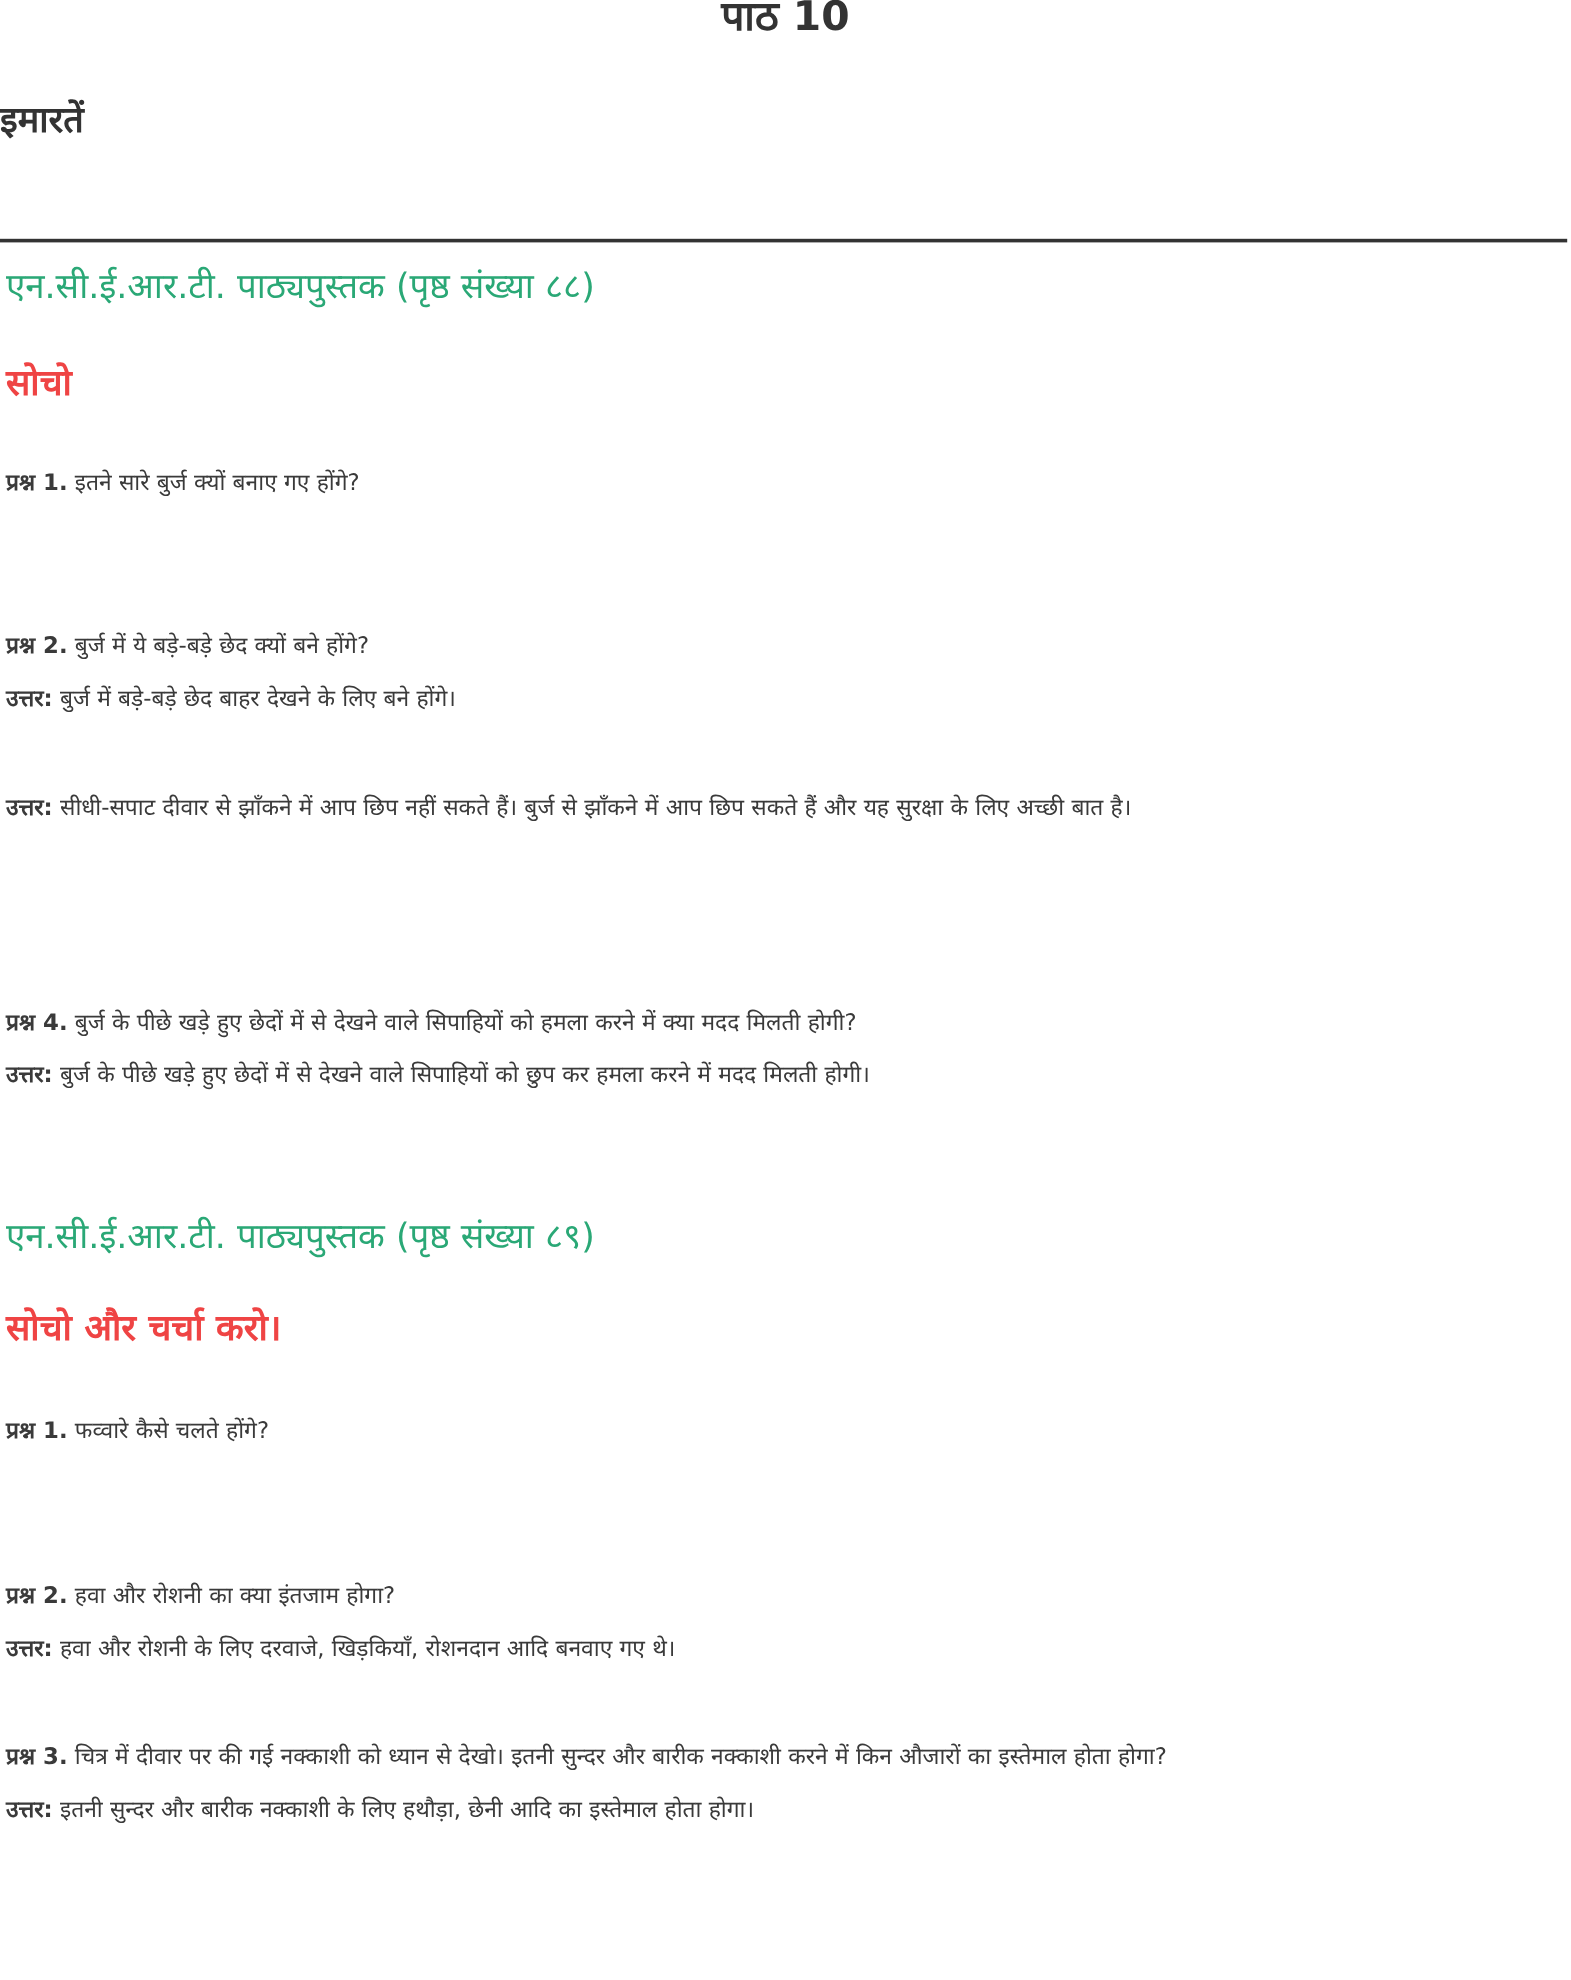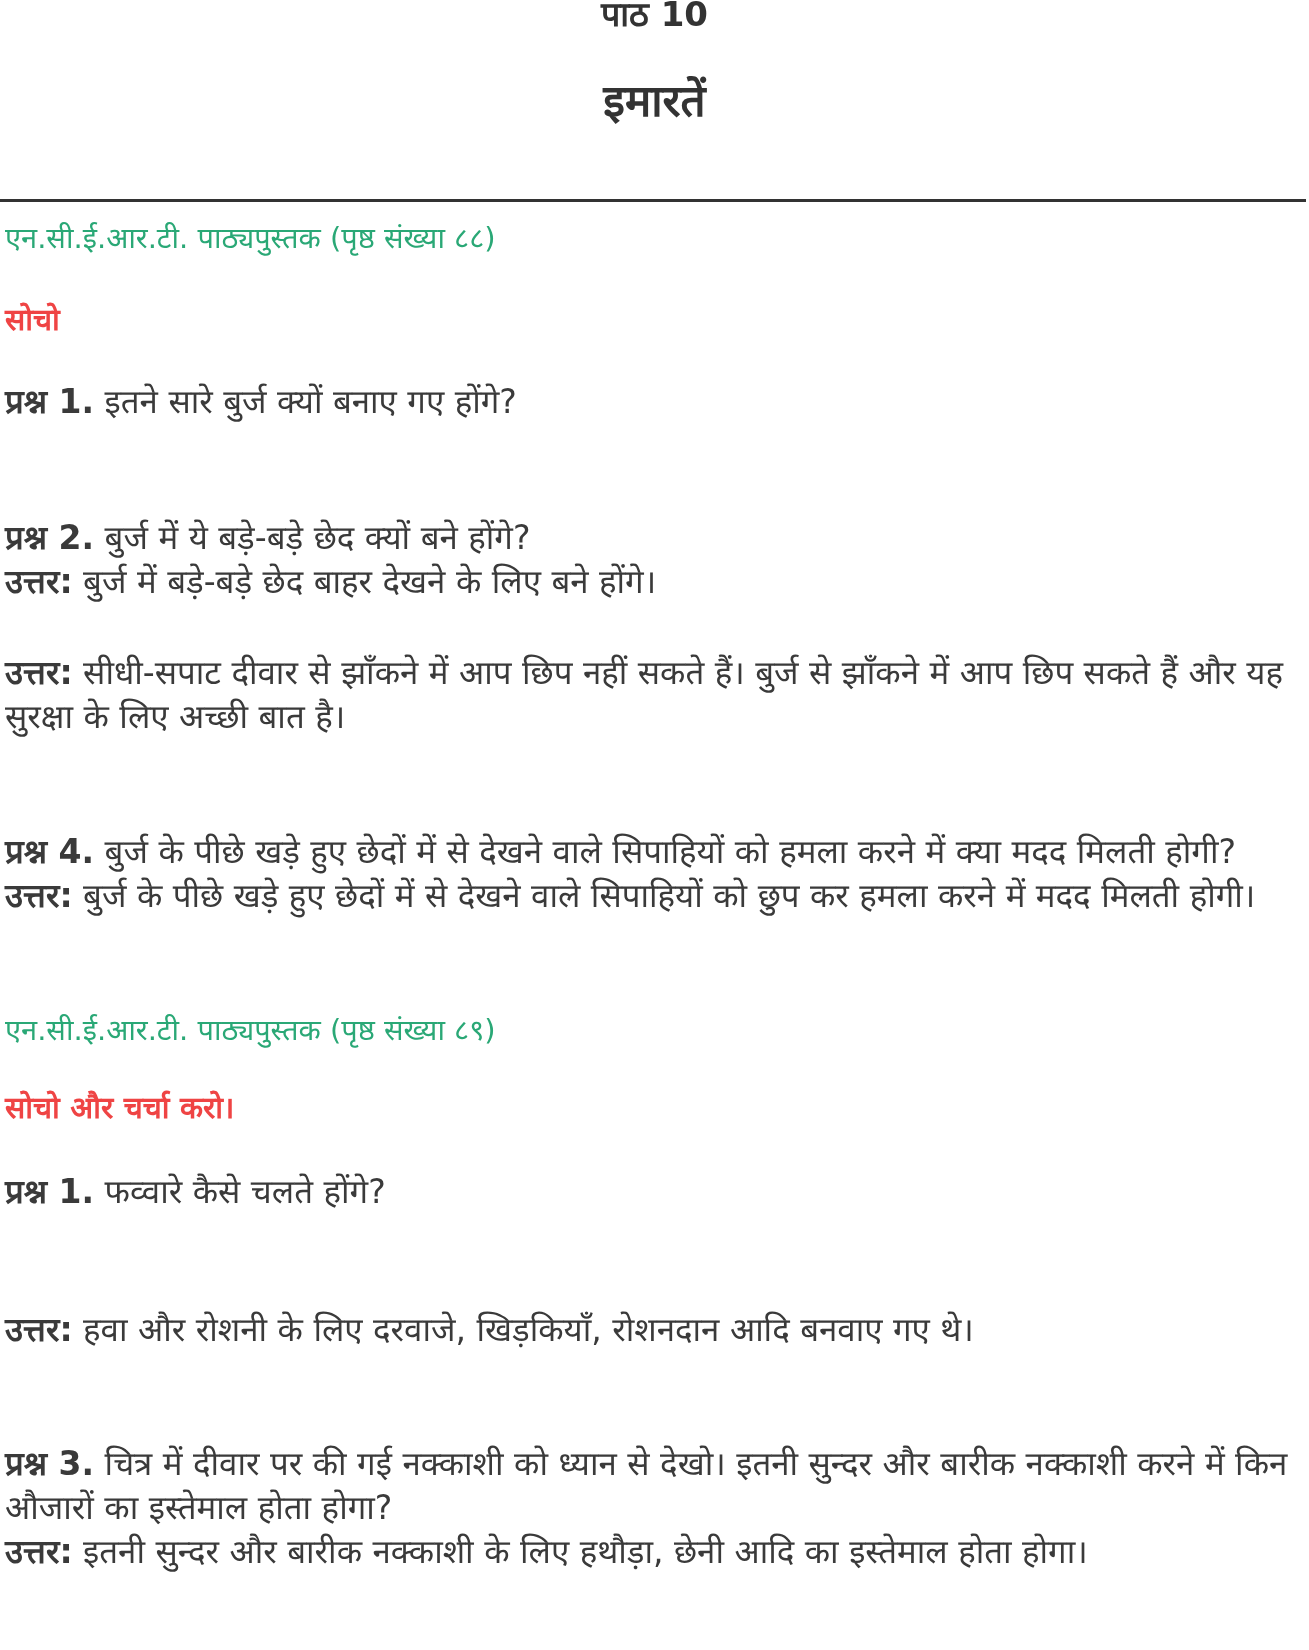--- a/index.html
+++ b/index.html
@@ -12,36 +12,36 @@
     color: #383838;
   }
   .page { position: absolute; left: 0; top: 0; width: 1309px; }
   .chapter-num {
     position: absolute; left: 0; width: 1309px; top: -8px;
     text-align: center; font-size: 34px; font-weight: bold; color: #333;
     line-height: 44px;
   }
   .chapter-title {
     position: absolute; left: 0; width: 1309px; top: 76px;
-    text-align: center; font-size: 44px; font-weight: bold; color: #333;
+    text-align: left; font-size: 30px; font-weight: bold; color: #333;
     line-height: 50px;
   }
   .rule {
     position: absolute; left: 0; top: 199px; width: 1306px; height: 3px;
     background: #333333;
   }
   .block { position: absolute; left: 5px; width: 1300px; }
   .section-heading {
     font-size: 29px; line-height: 40px; color: #2aa876; font-weight: normal;
   }
   .subhead {
     font-size: 30px; line-height: 40px; font-weight: bold; color: #ef4444;
   }
   .qa p {
-    margin: 0; font-size: 33px; line-height: 44px; color: #3a3a3a;
+    margin: 0; font-size: 19px; line-height: 44px; color: #3a3a3a;
   }
   .qa .label { font-weight: bold; color: #3a3a3a; }
 </style>
 </head>
 <body>
 
 <div class="page">
 
   <div class="chapter-num">पाठ 10</div>
   <div class="chapter-title">इमारतें</div>
@@ -77,20 +77,21 @@
   </div>
   <div class="block" style="top:1088px;">
     <div class="subhead">सोचो और चर्चा करो।</div>
   </div>
 
   <div class="block qa" style="top:1170px;">
     <p><span class="label">प्रश्न 1.</span> <span>फव्वारे कैसे चलते होंगे?</span></p>
   </div>
 
   <div class="block qa" style="top:1308px;">
+    <p><span class="label">प्रश्न 2.</span> <span>हवा और रोशनी का क्या इंतजाम होगा?</span></p>
     <p><span class="label">उत्तर:</span> <span>हवा और रोशनी के लिए दरवाजे, खिड़कियाँ, रोशनदान आदि बनवाए गए थे।</span></p>
   </div>
 
   <div class="block qa" style="top:1442px;">
     <p><span class="label">प्रश्न 3.</span> <span>चित्र में दीवार पर की गई नक्काशी को ध्यान से देखो। इतनी सुन्दर और बारीक नक्काशी करने में किन औजारों का इस्तेमाल होता होगा?</span></p>
     <p><span class="label">उत्तर:</span> <span>इतनी सुन्दर और बारीक नक्काशी के लिए हथौड़ा, छेनी आदि का इस्तेमाल होता होगा।</span></p>
   </div>
 
 </div>
 

